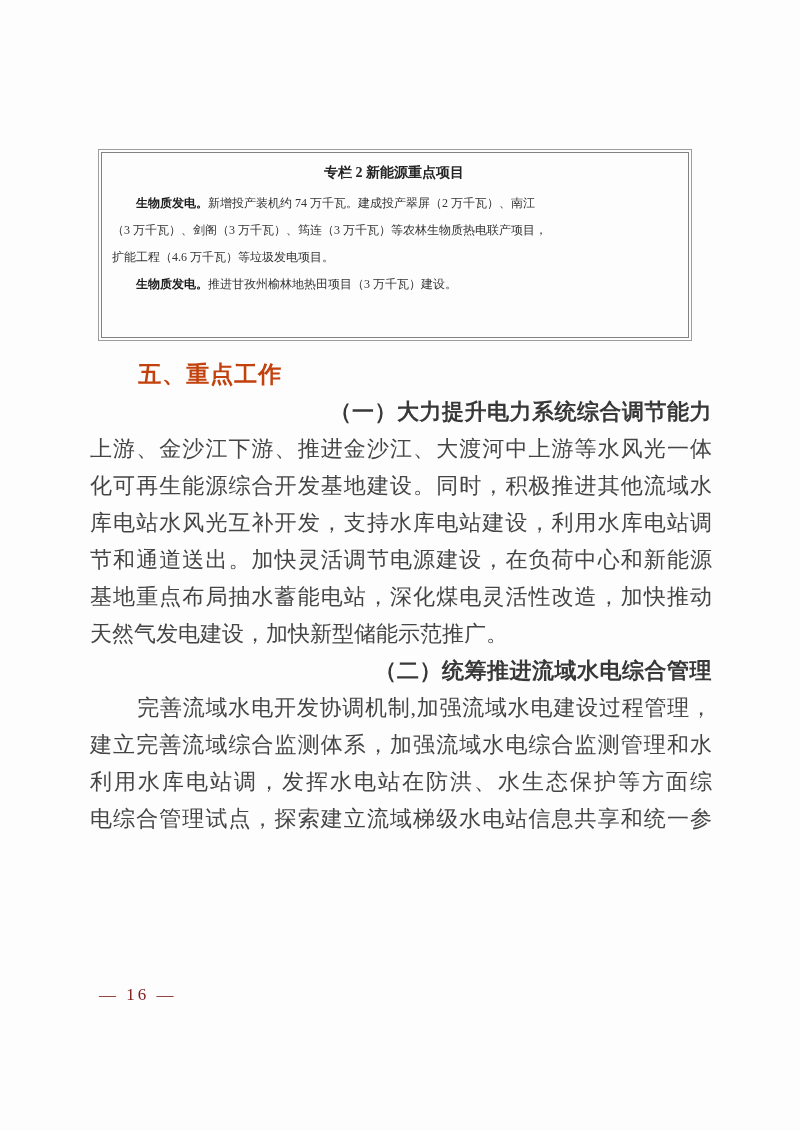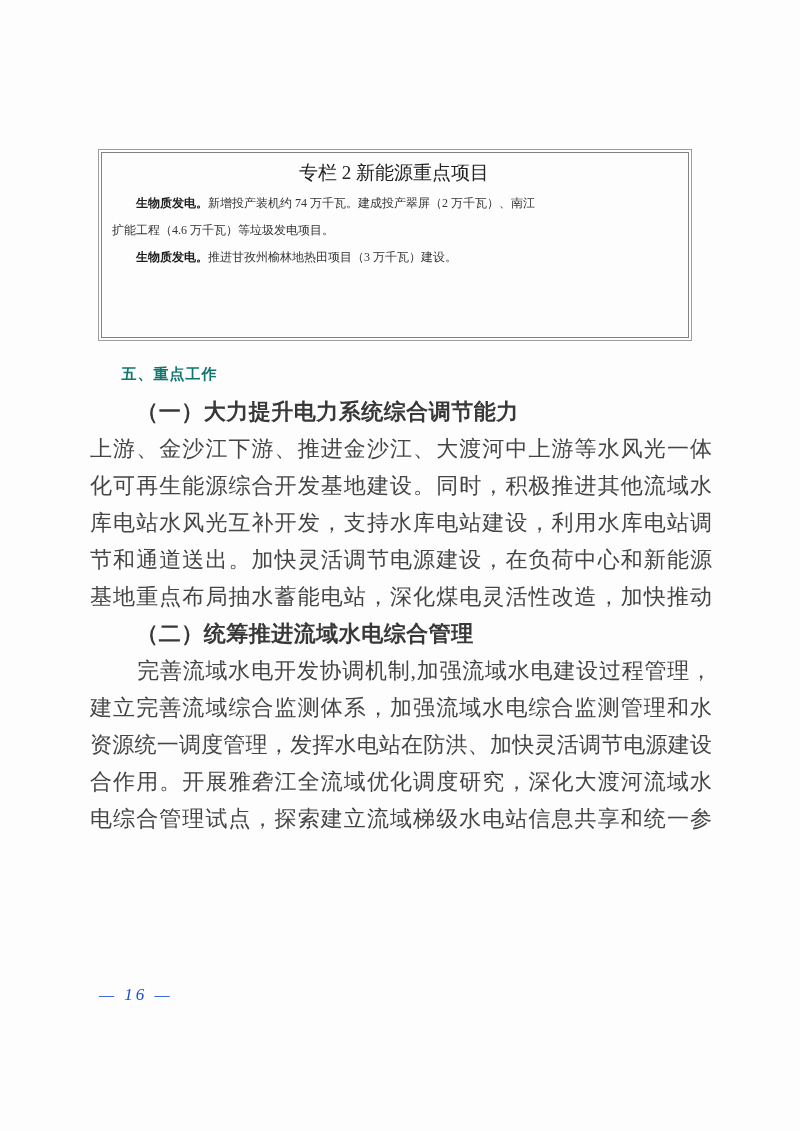--- a/index.html
+++ b/index.html
@@ -25,22 +25,22 @@
     background:#fdfdfd;
   }
   .feature-box-inner{
     box-sizing:border-box;
     width:100%;height:100%;
     border:1px solid #828282;
     padding:6px 12px 4px 10px;
   }
   .box-title{
     text-align:center;
-    font-size:19px;
-    font-weight:normal;
+    font-size:14px;
+    font-weight:bold;
     color:#232323;
     line-height:28px;
     margin-bottom:3px;
   }
   .box-para{
     font-size:12px;
     line-height:27px;
     color:#333333;
   }
   .box-first-line{
@@ -56,64 +56,65 @@
   
   .main-text{
     position:absolute;left:90px;top:356px;
     width:622px;
     font-size:22px;
     line-height:37px;
     color:#454545;
   }
   .section-heading{
     font-weight:bold;
-    color:#0f766e;
+    color:#c2410c;
     text-indent:2.1em;
     height:37px;
-    font-size:15px;
+    font-size:23px;
     letter-spacing:1px;
   }
   .sub-heading{
     font-weight:bold;
     color:#383838;
     text-indent:2.1em;
     height:37px;
     font-size:22px;
     letter-spacing:0.5px;
+    text-align:right;
   }
   .para .tline{
     height:37px;
     text-align:justify;
     text-align-last:justify;
   }
   .para .tline.first{text-indent:2.15em;}
   .para .tline.last{text-align-last:left;}
   .para[data-last-justify="true"] .tline.last{text-align-last:justify;}
 
   
   .page-number{
     position:absolute;left:99px;top:985px;
     font-size:17px;
-    color:#1d4ed8;
+    color:#7f1d1d;
     letter-spacing:3px;
-    font-style:italic;
   }
 </style>
 </head>
 <body>
 
 <div class="page">
 
   <div class="feature-box">
     <div class="feature-box-inner">
       <div class="box-title">专栏 2 新能源重点项目</div>
 
       <div class="box-para">
         <div class="box-first-line"><span class="box-label">生物质发电。</span><span>新增投产装机约 74 万千瓦。建成投产翠屏（2 万千瓦）、南江</span></div>
         <div>
+            <div class="tline first">（3 万千瓦）、剑阁（3 万千瓦）、筠连（3 万千瓦）等农林生物质热电联产项目，</div>
             <div class="tline last">扩能工程（4.6 万千瓦）等垃圾发电项目。</div>
           </div>
       </div>
 
       <div class="box-para">
         <div class="box-first-line"><span class="box-label">生物质发电。</span><span>推进甘孜州榆林地热田项目（3 万千瓦）建设。</span></div>
         <div></div>
       </div>
     </div>
   </div>
@@ -121,27 +122,27 @@
   <div class="main-text">
     <div class="section-heading">五、重点工作</div>
 
     <div class="sub-heading">（一）大力提升电力系统综合调节能力</div>
     <div class="para">
         <div class="tline">上游、金沙江下游、推进金沙江、大渡河中上游等水风光一体</div>
         <div class="tline">化可再生能源综合开发基地建设。同时，积极推进其他流域水</div>
         <div class="tline">库电站水风光互补开发，支持水库电站建设，利用水库电站调</div>
         <div class="tline">节和通道送出。加快灵活调节电源建设，在负荷中心和新能源</div>
         <div class="tline">基地重点布局抽水蓄能电站，深化煤电灵活性改造，加快推动</div>
+        <div class="tline last">天然气发电建设，加快新型储能示范推广。</div>
       </div>
 
     <div class="sub-heading">（二）统筹推进流域水电综合管理</div>
     <div class="para" data-last-justify="true">
         <div class="tline first">完善流域水电开发协调机制,加强流域水电建设过程管理，</div>
         <div class="tline">建立完善流域综合监测体系，加强流域水电综合监测管理和水</div>
-        <div class="tline">资源统一调度管理，发挥水电站在防洪、加快灵活调节电源建设</div>
-        <div class="tline">合作用。开展雅砻江全流域优化调度研究，深化大渡河流域水</div>
+        <div class="tline">利用水库电站调，发挥水电站在防洪、水生态保护等方面综</div>
         <div class="tline">电综合管理试点，探索建立流域梯级水电站信息共享和统一参</div>
       </div>
   </div>
 
   <div class="page-number">— 16 —</div>
 
 </div>
 
 </body></html>

